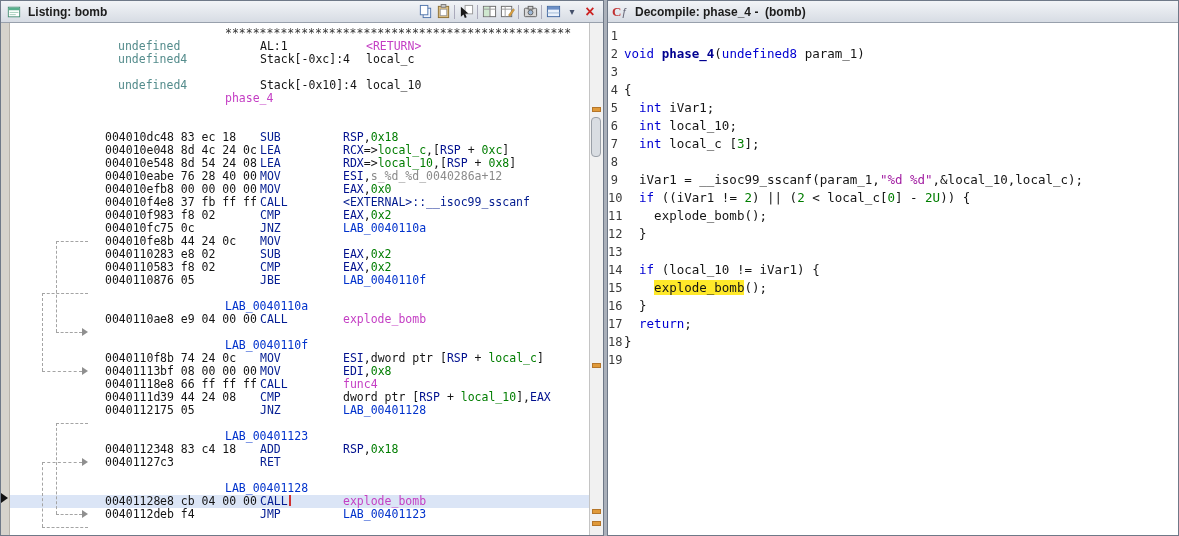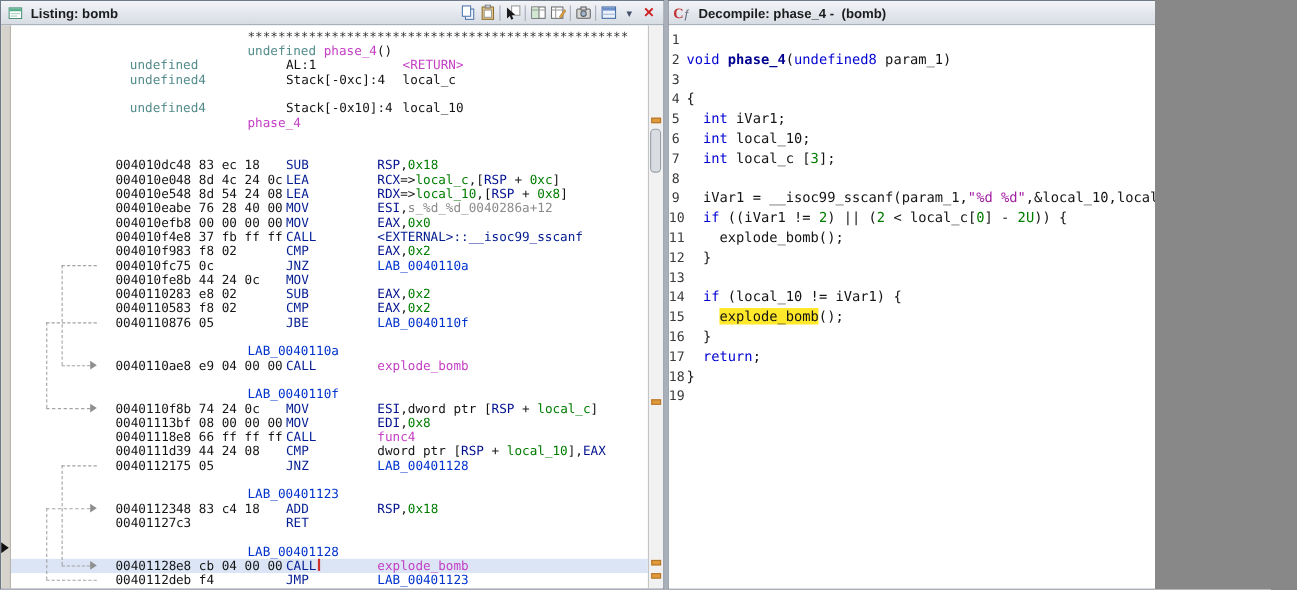--- a/index.html
+++ b/index.html
@@ -1,17 +1,17 @@
 <!DOCTYPE html>
 <html style="--selection: #dbe5f6; --search-highlight: #ffe92a; --accent-function: #c43fc4; --keyword: #0000d2; --constant: #007d00; --label-blue: #0032cc; --register: #01108e; --mnemonic: #041d92; --string: #a21ea2; --external: #001a8e; --strlabel: #8b8b8b; --undefined-type: #548c8c;"><head>
 <meta charset="utf-8">
 <style>
   * { margin:0; padding:0; box-sizing:border-box; }
   body { font-family:"Liberation Sans", sans-serif; background:#888; }
-  .screen { position:relative; width:1050px; height:536px; background:#aab0ba; overflow:hidden; }
+  .screen { position:relative; width:1179px; height:536px; background:#aab0ba; overflow:hidden; }
 
   
   .panel { position:absolute; top:0; height:536px; background:#fff; border:1px solid #6f7988; display:flex; flex-direction:column; }
   .listing-panel { left:0; width:604px; }
   .decomp-panel { left:607px; width:572px; }
   .titlebar { height:22px; flex:none; display:flex; align-items:center; gap:5px; padding:0 5px 0 4px;
               background:linear-gradient(180deg,#f2f4f7,#d7dce4); border-bottom:1px solid #98a0ac; }
   .titlebar .title { font-size:12px; font-weight:bold; color:#1c1c1c; white-space:pre; }
   .tb-spacer { flex:1; }
   .tbicon { width:18px; height:17px; display:inline-flex; align-items:center; justify-content:center; cursor:default; }
@@ -166,21 +166,20 @@
             <div class="fa-v" style="left: 46px; top: 400px; height: 91px;"></div>
             <div class="fa-h" style="left: 46px; top: 400px; width: 32px;"></div>
             <div class="fa-h" style="left: 46px; top: 491px; width: 26px;"></div>
             <div class="fa-head" style="left: 72px; top: 487px;"></div>
             <div class="fa-v" style="left: 32px; top: 439px; height: 65px;"></div>
             <div class="fa-h" style="left: 32px; top: 504px; width: 46px;"></div>
             <div class="fa-h" style="left: 32px; top: 439px; width: 40px;"></div>
             <div class="fa-head" style="left: 72px; top: 435px;"></div>
           </div>
       <div class="lrow"><span class="t-comment px-label">**************************************************</span></div>
-          <div class="lrow"><span class="px-label"><span class="t-ud">undefined </span><span class="t-func">phase_4</span><span class="t-p">()</span></span></div>
           <div class="lrow"><span class="t-ud px-type">undefined</span><span class="t-p px-stor">AL:1</span><span class="t-func px-name">&lt;RETURN&gt;</span></div>
           <div class="lrow"><span class="t-ud px-type">undefined4</span><span class="t-p px-stor">Stack[-0xc]:4</span><span class="t-p px-name">local_c</span></div>
           <div class="lrow"></div>
           <div class="lrow"><span class="t-ud px-type">undefined4</span><span class="t-p px-stor">Stack[-0x10]:4</span><span class="t-p px-name">local_10</span></div>
           <div class="lrow"><span class="t-func px-label">phase_4</span></div>
           <div class="lrow"></div>
           <div class="lrow"></div>
           <div class="lrow"><span class="t-addr px-addr">004010dc</span><span class="t-bytes px-bytes">48 83 ec 18</span><span class="t-mnem px-mn">SUB</span><span class="px-ops"><span class="t-reg">RSP</span><span class="t-p">,</span><span class="t-const">0x18</span></span></div>
           <div class="lrow"><span class="t-addr px-addr">004010e0</span><span class="t-bytes px-bytes">48 8d 4c 24 0c</span><span class="t-mnem px-mn">LEA</span><span class="px-ops"><span class="t-reg">RCX</span><span class="t-p">=&gt;</span><span class="t-var">local_c</span><span class="t-p">,[</span><span class="t-reg">RSP</span><span class="t-p"> + </span><span class="t-const">0xc</span><span class="t-p">]</span></span></div>
           <div class="lrow"><span class="t-addr px-addr">004010e5</span><span class="t-bytes px-bytes">48 8d 54 24 08</span><span class="t-mnem px-mn">LEA</span><span class="px-ops"><span class="t-reg">RDX</span><span class="t-p">=&gt;</span><span class="t-var">local_10</span><span class="t-p">,[</span><span class="t-reg">RSP</span><span class="t-p"> + </span><span class="t-const">0x8</span><span class="t-p">]</span></span></div>

